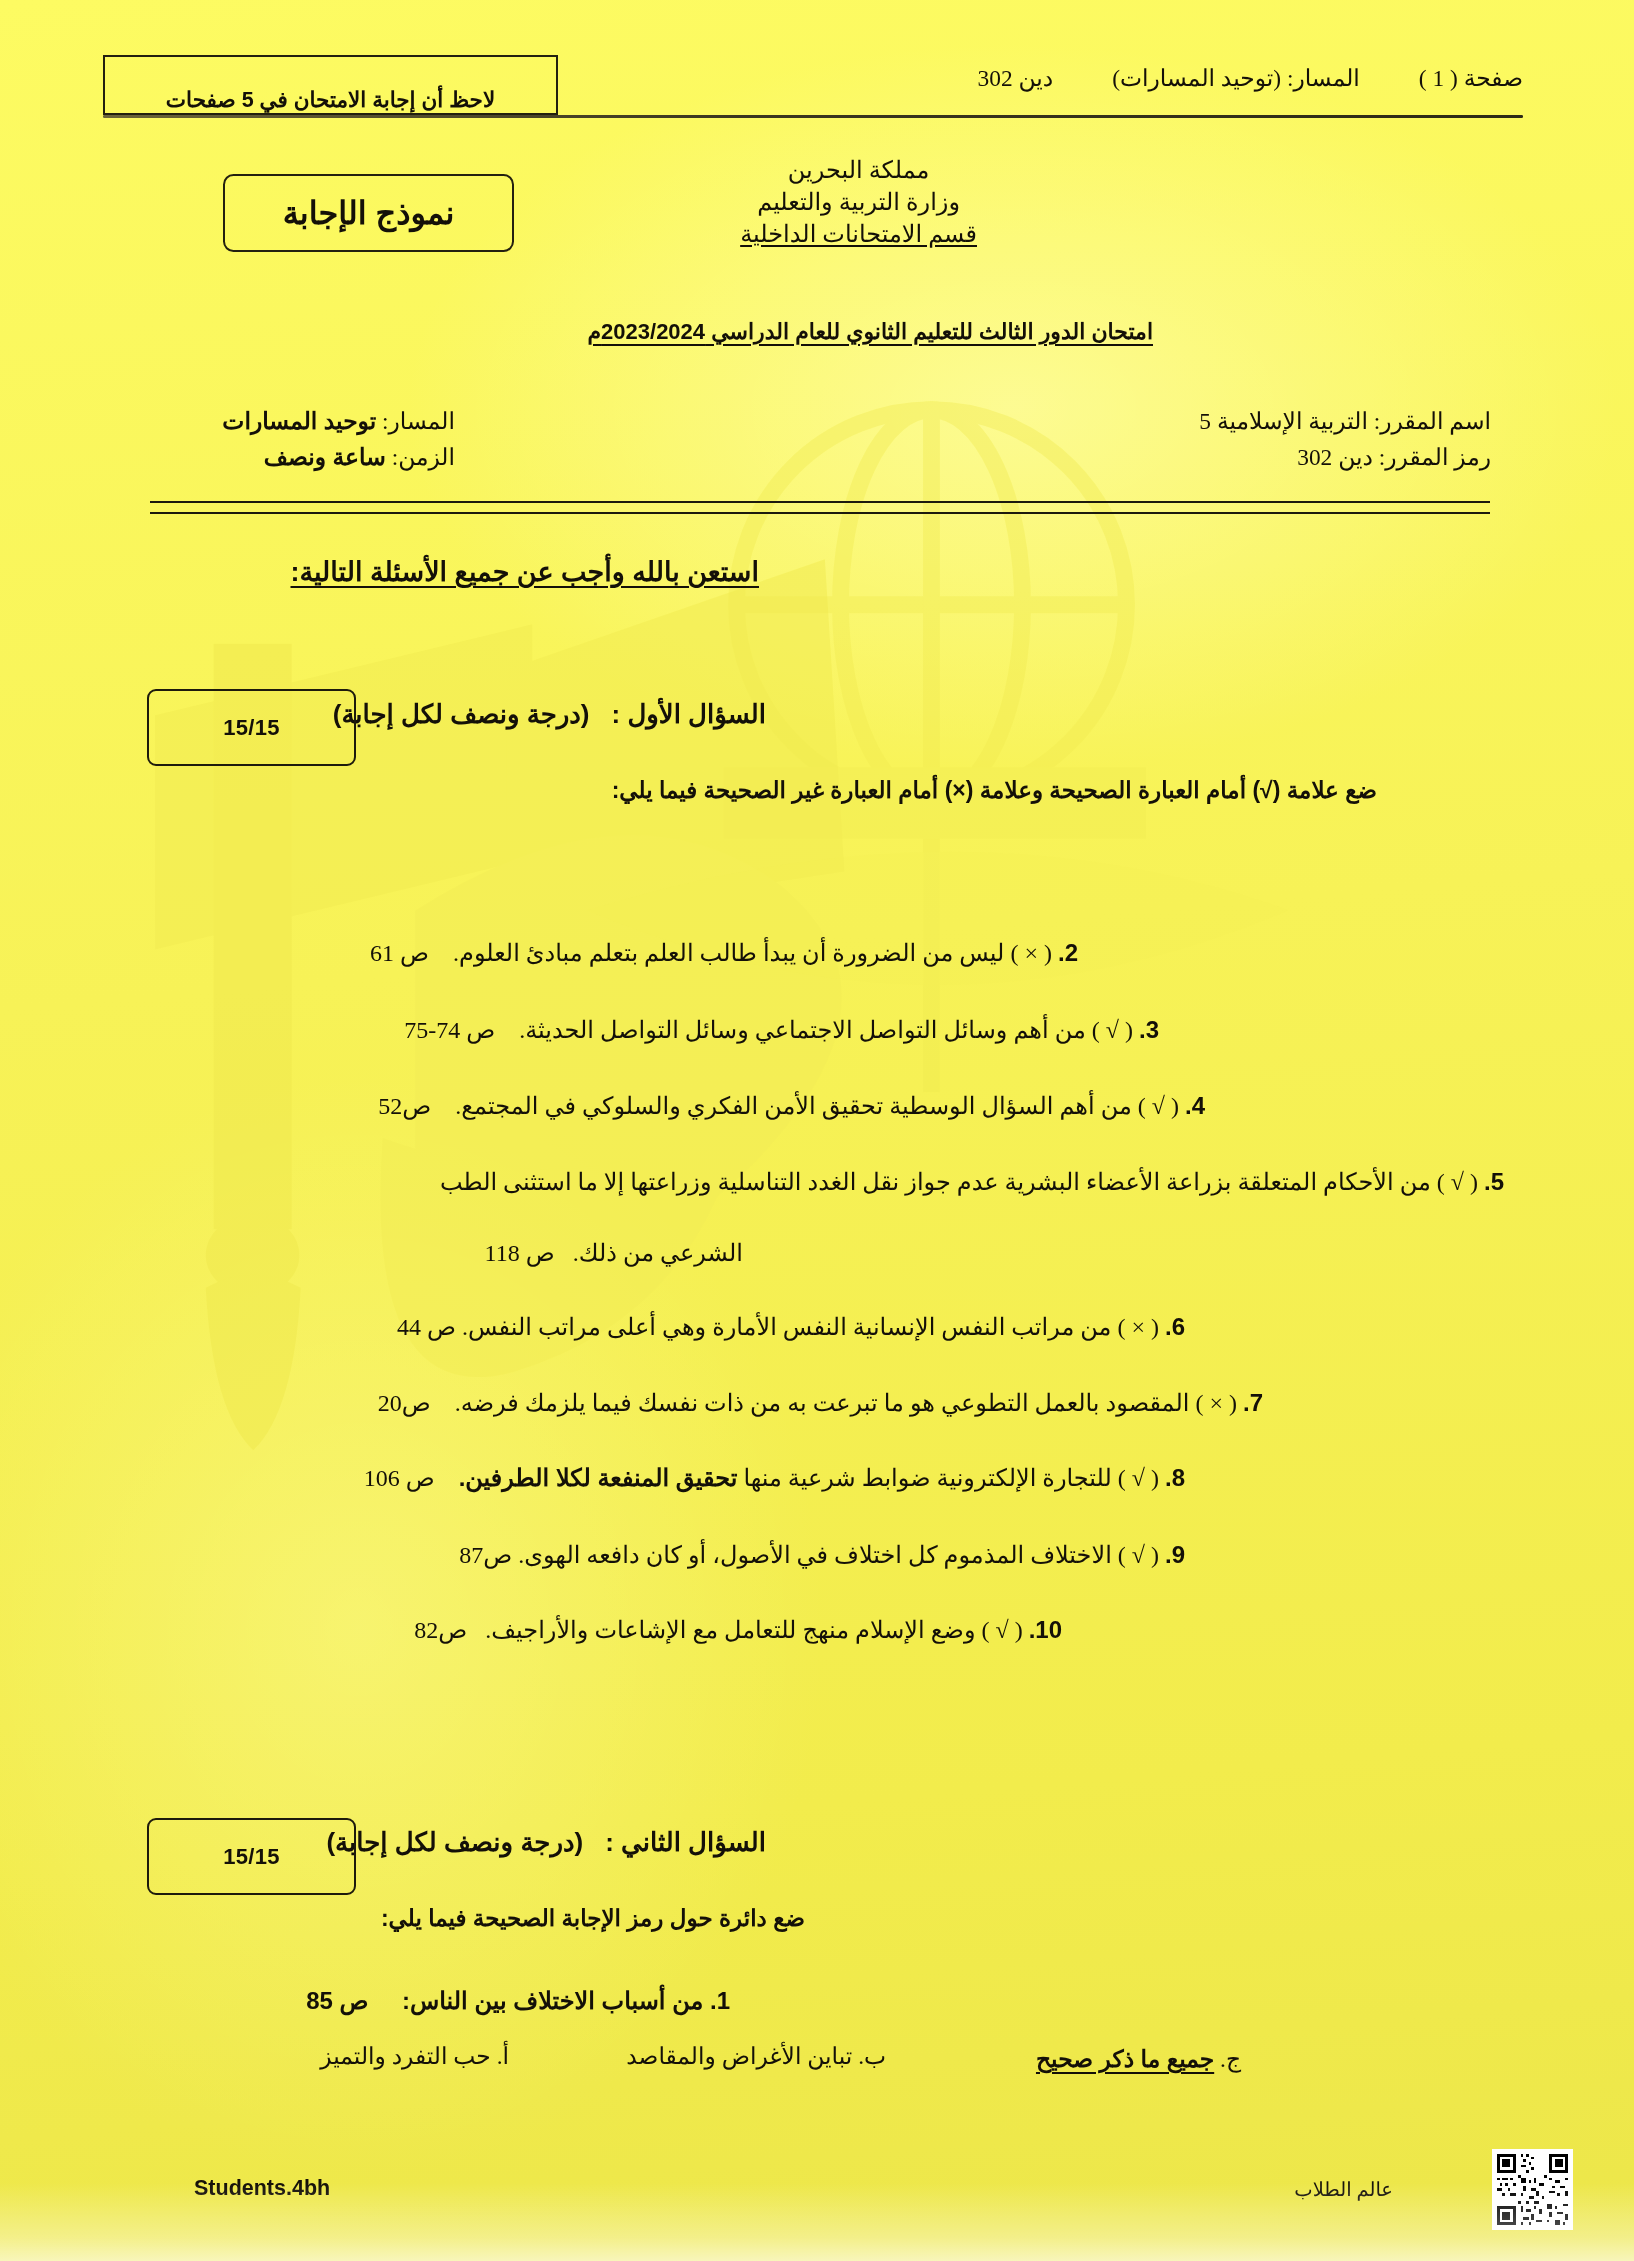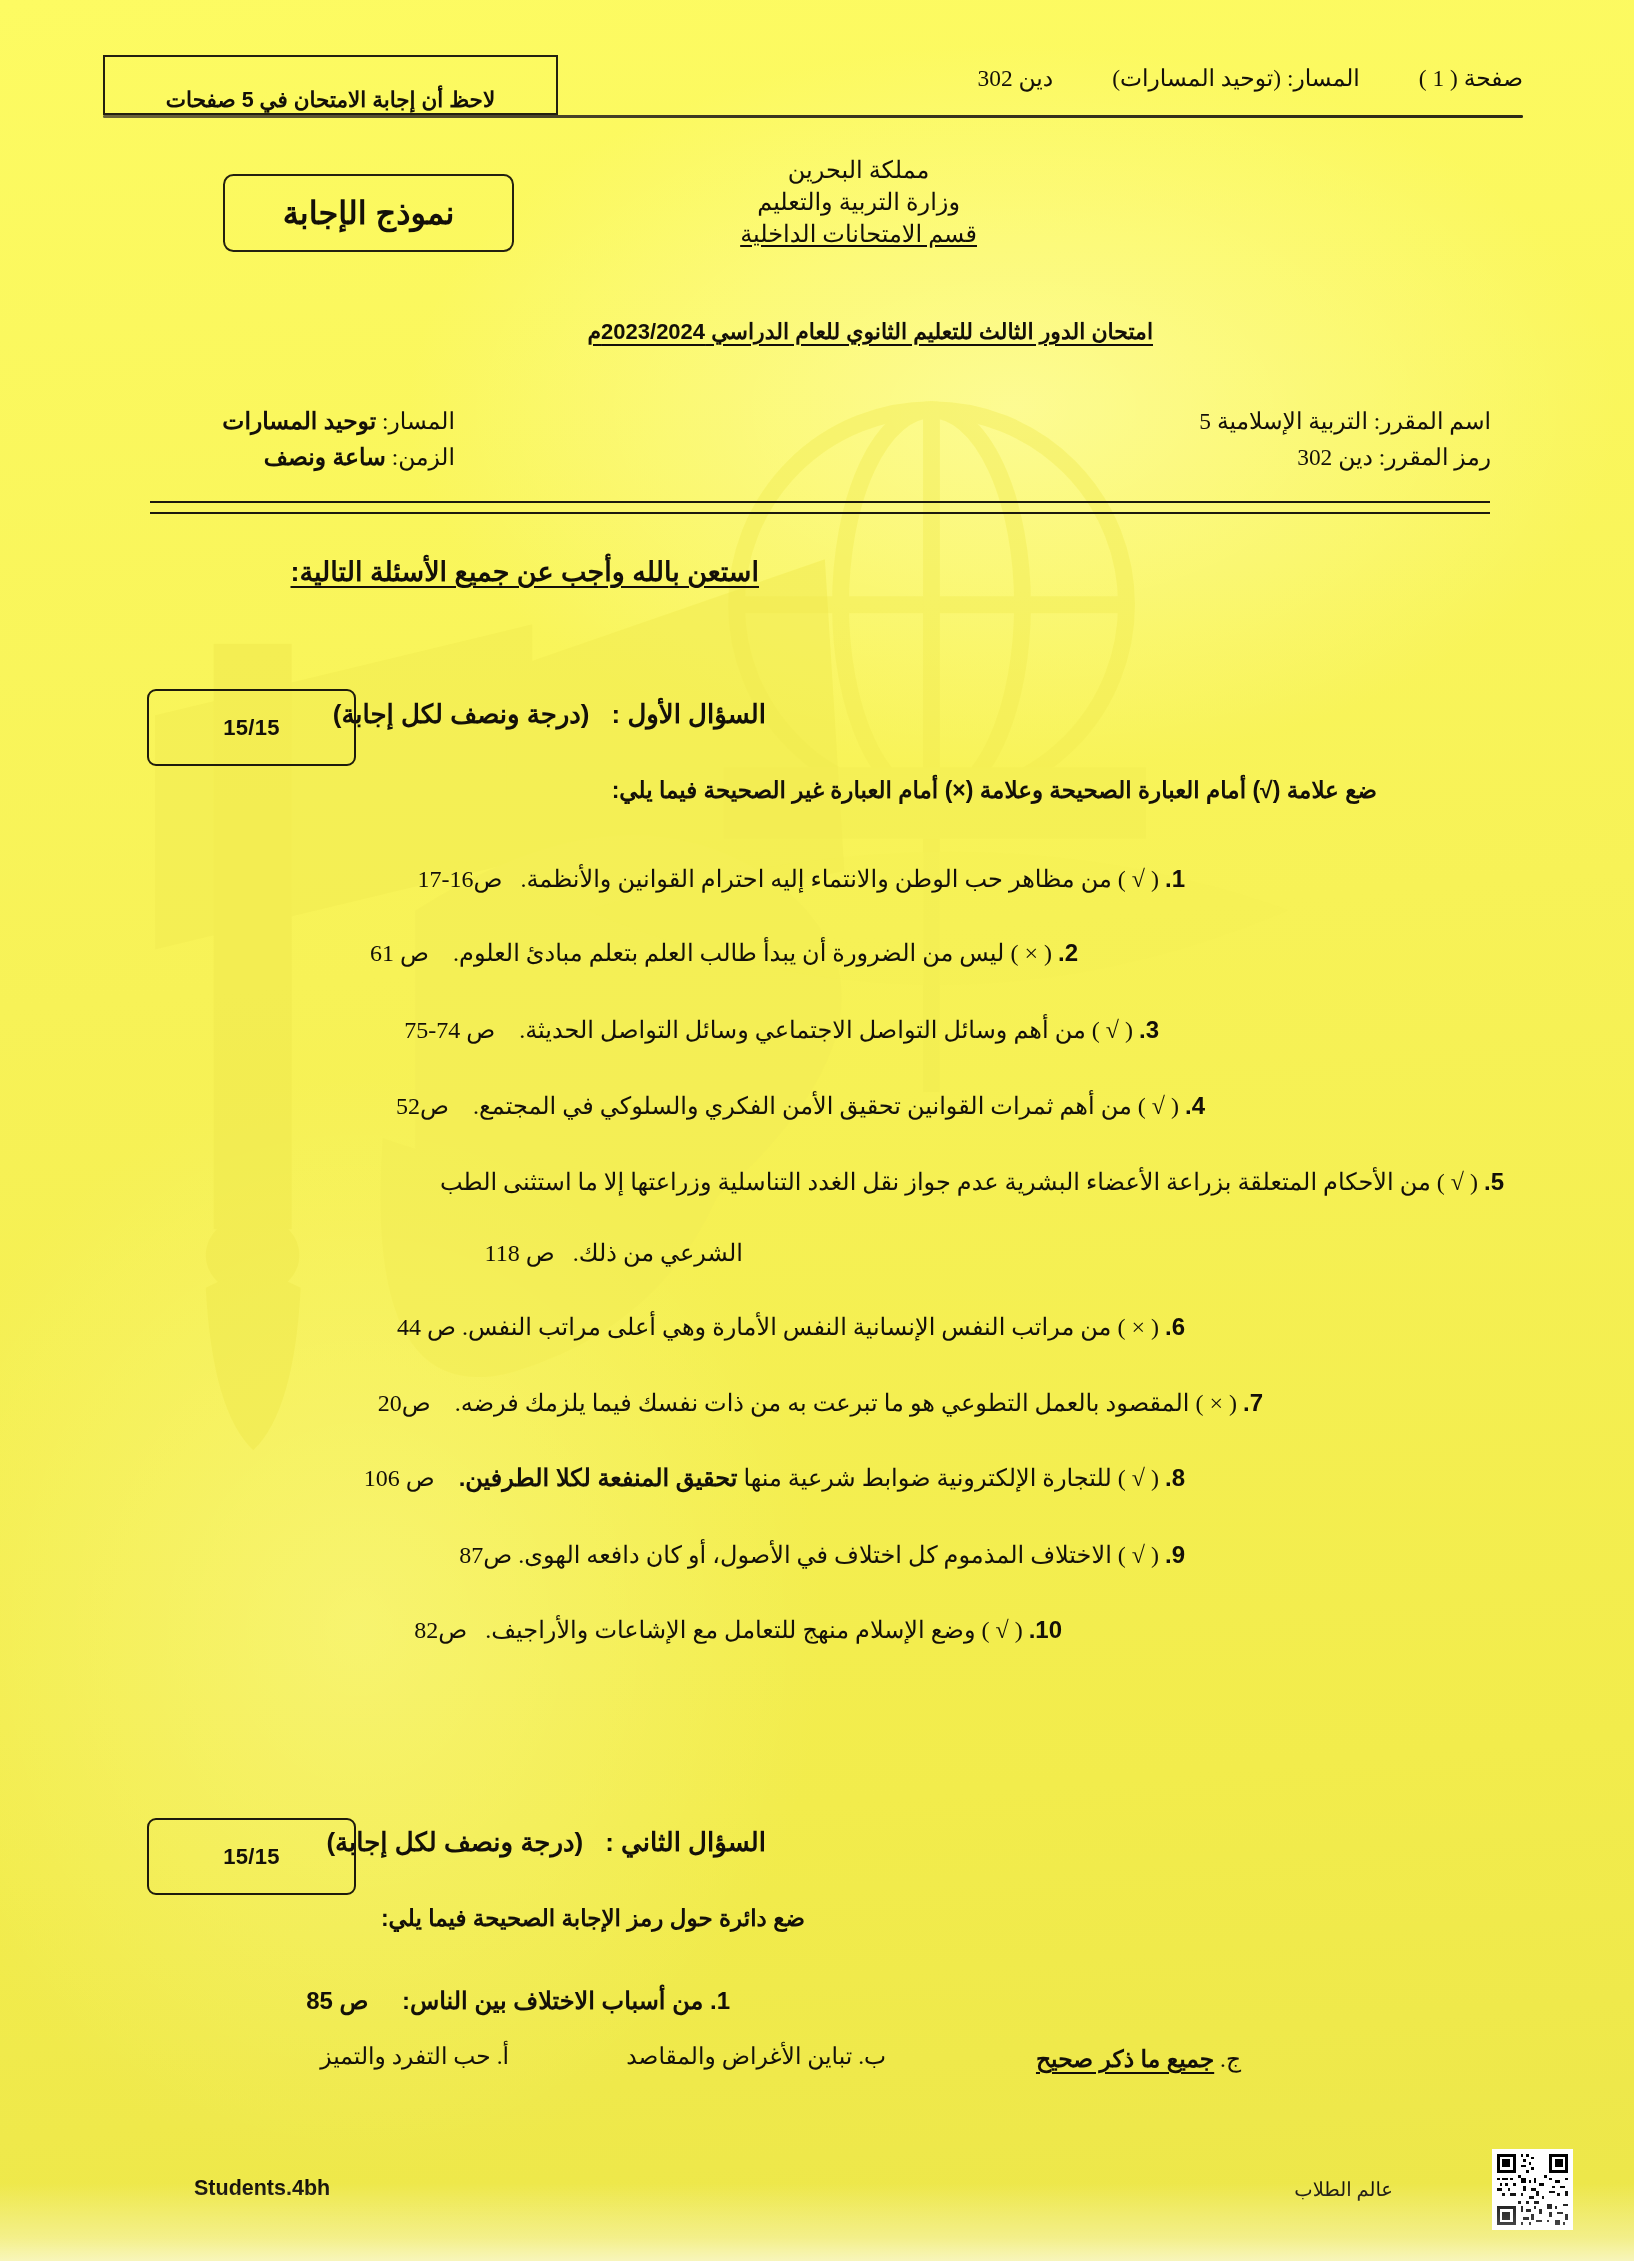--- a/index.html
+++ b/index.html
@@ -365,45 +365,39 @@
 
   <div class="q-head" style="top:699px; right:868px;">
     <span class="qlabel">السؤال الأول :</span><span class="qmarks">(درجة ونصف لكل إجابة)</span>
   </div>
   <div class="mark-box" style="top:689px; left:148px;">
     <span>15/15</span>
   </div>
 
   <div class="q-instr" style="top:777px; right:257px;">ضع علامة (√) أمام العبارة الصحيحة وعلامة (×) أمام العبارة غير الصحيحة فيما يلي:</div>
 
-  <div class="item" style="top:864px; right:449px;">
-    <span class="num">1.</span>
-    <span>( √ )</span>
-    <span>من مظاهر حب الوطن والانتماء إليه احترام القوانين والأنظمة.</span>
-    &nbsp;&nbsp;<span>ص16-17</span>
-  </div>
 
   <div class="item" style="top:938px; right:556px;">
     <span class="num">2.</span>
     <span>( × )</span>
     <span>ليس من الضرورة أن يبدأ طالب العلم بتعلم مبادئ العلوم.</span>
     &nbsp;&nbsp;&nbsp;<span>ص 61</span>
   </div>
 
   <div class="item" style="top:1015px; right:475px;">
     <span class="num">3.</span>
     <span>( √ )</span>
     <span>من أهم وسائل التواصل الاجتماعي وسائل التواصل الحديثة.</span>
     &nbsp;&nbsp;&nbsp;<span>ص 74-75</span>
   </div>
 
   <div class="item" style="top:1091px; right:429px;">
     <span class="num">4.</span>
     <span>( √ )</span>
-    <span>من أهم ثمرات القوانين تحقيق الأمن الفكري والسلوكي في المجتمع.</span>
+    <span>من أهم السؤال الوسطية تحقيق الأمن الفكري والسلوكي في المجتمع.</span>
     &nbsp;&nbsp;&nbsp;<span>ص52</span>
   </div>
 
   <div class="item" style="top:1167px; right:130px;margin-left:29px;">
     <span class="num">5.</span>
     <span>( √ )</span>
     <span>من الأحكام المتعلقة بزراعة الأعضاء البشرية عدم جواز نقل الغدد التناسلية وزراعتها إلا ما استثنى الطب</span>
   </div>
   <div class="item-wrap2" style="top:1239px; right:891px;">
     <span>الشرعي من ذلك.</span>

